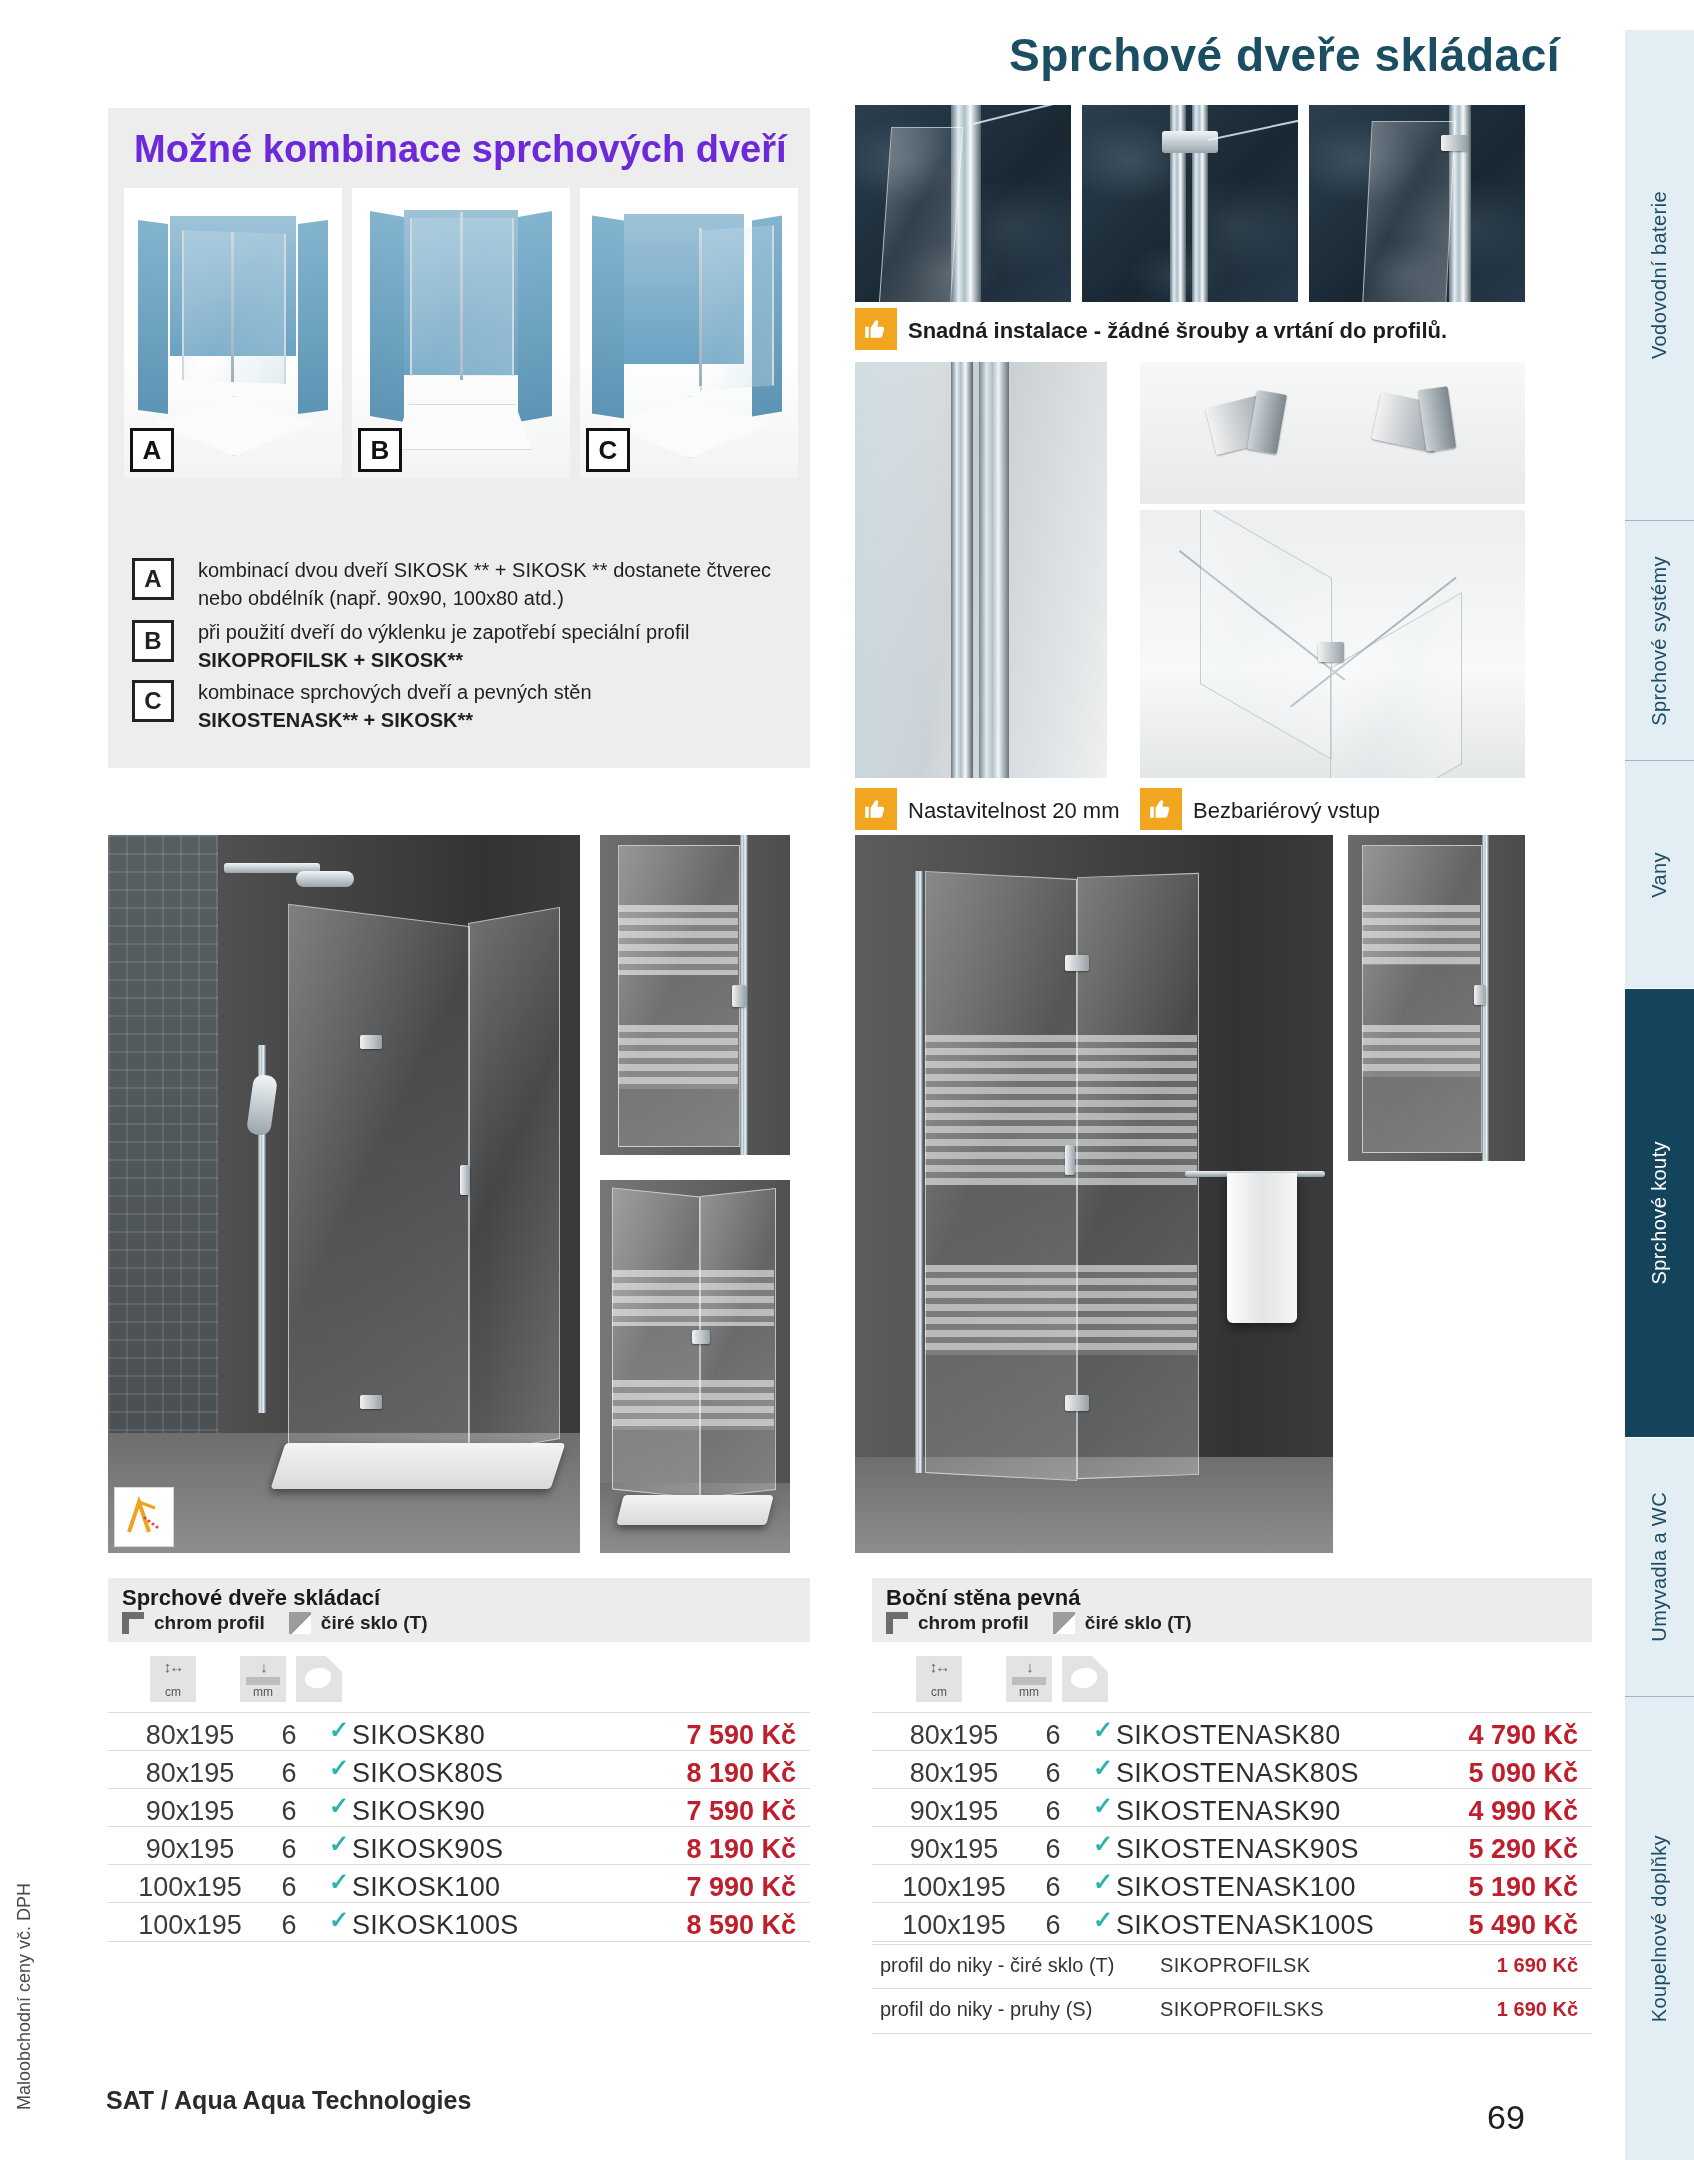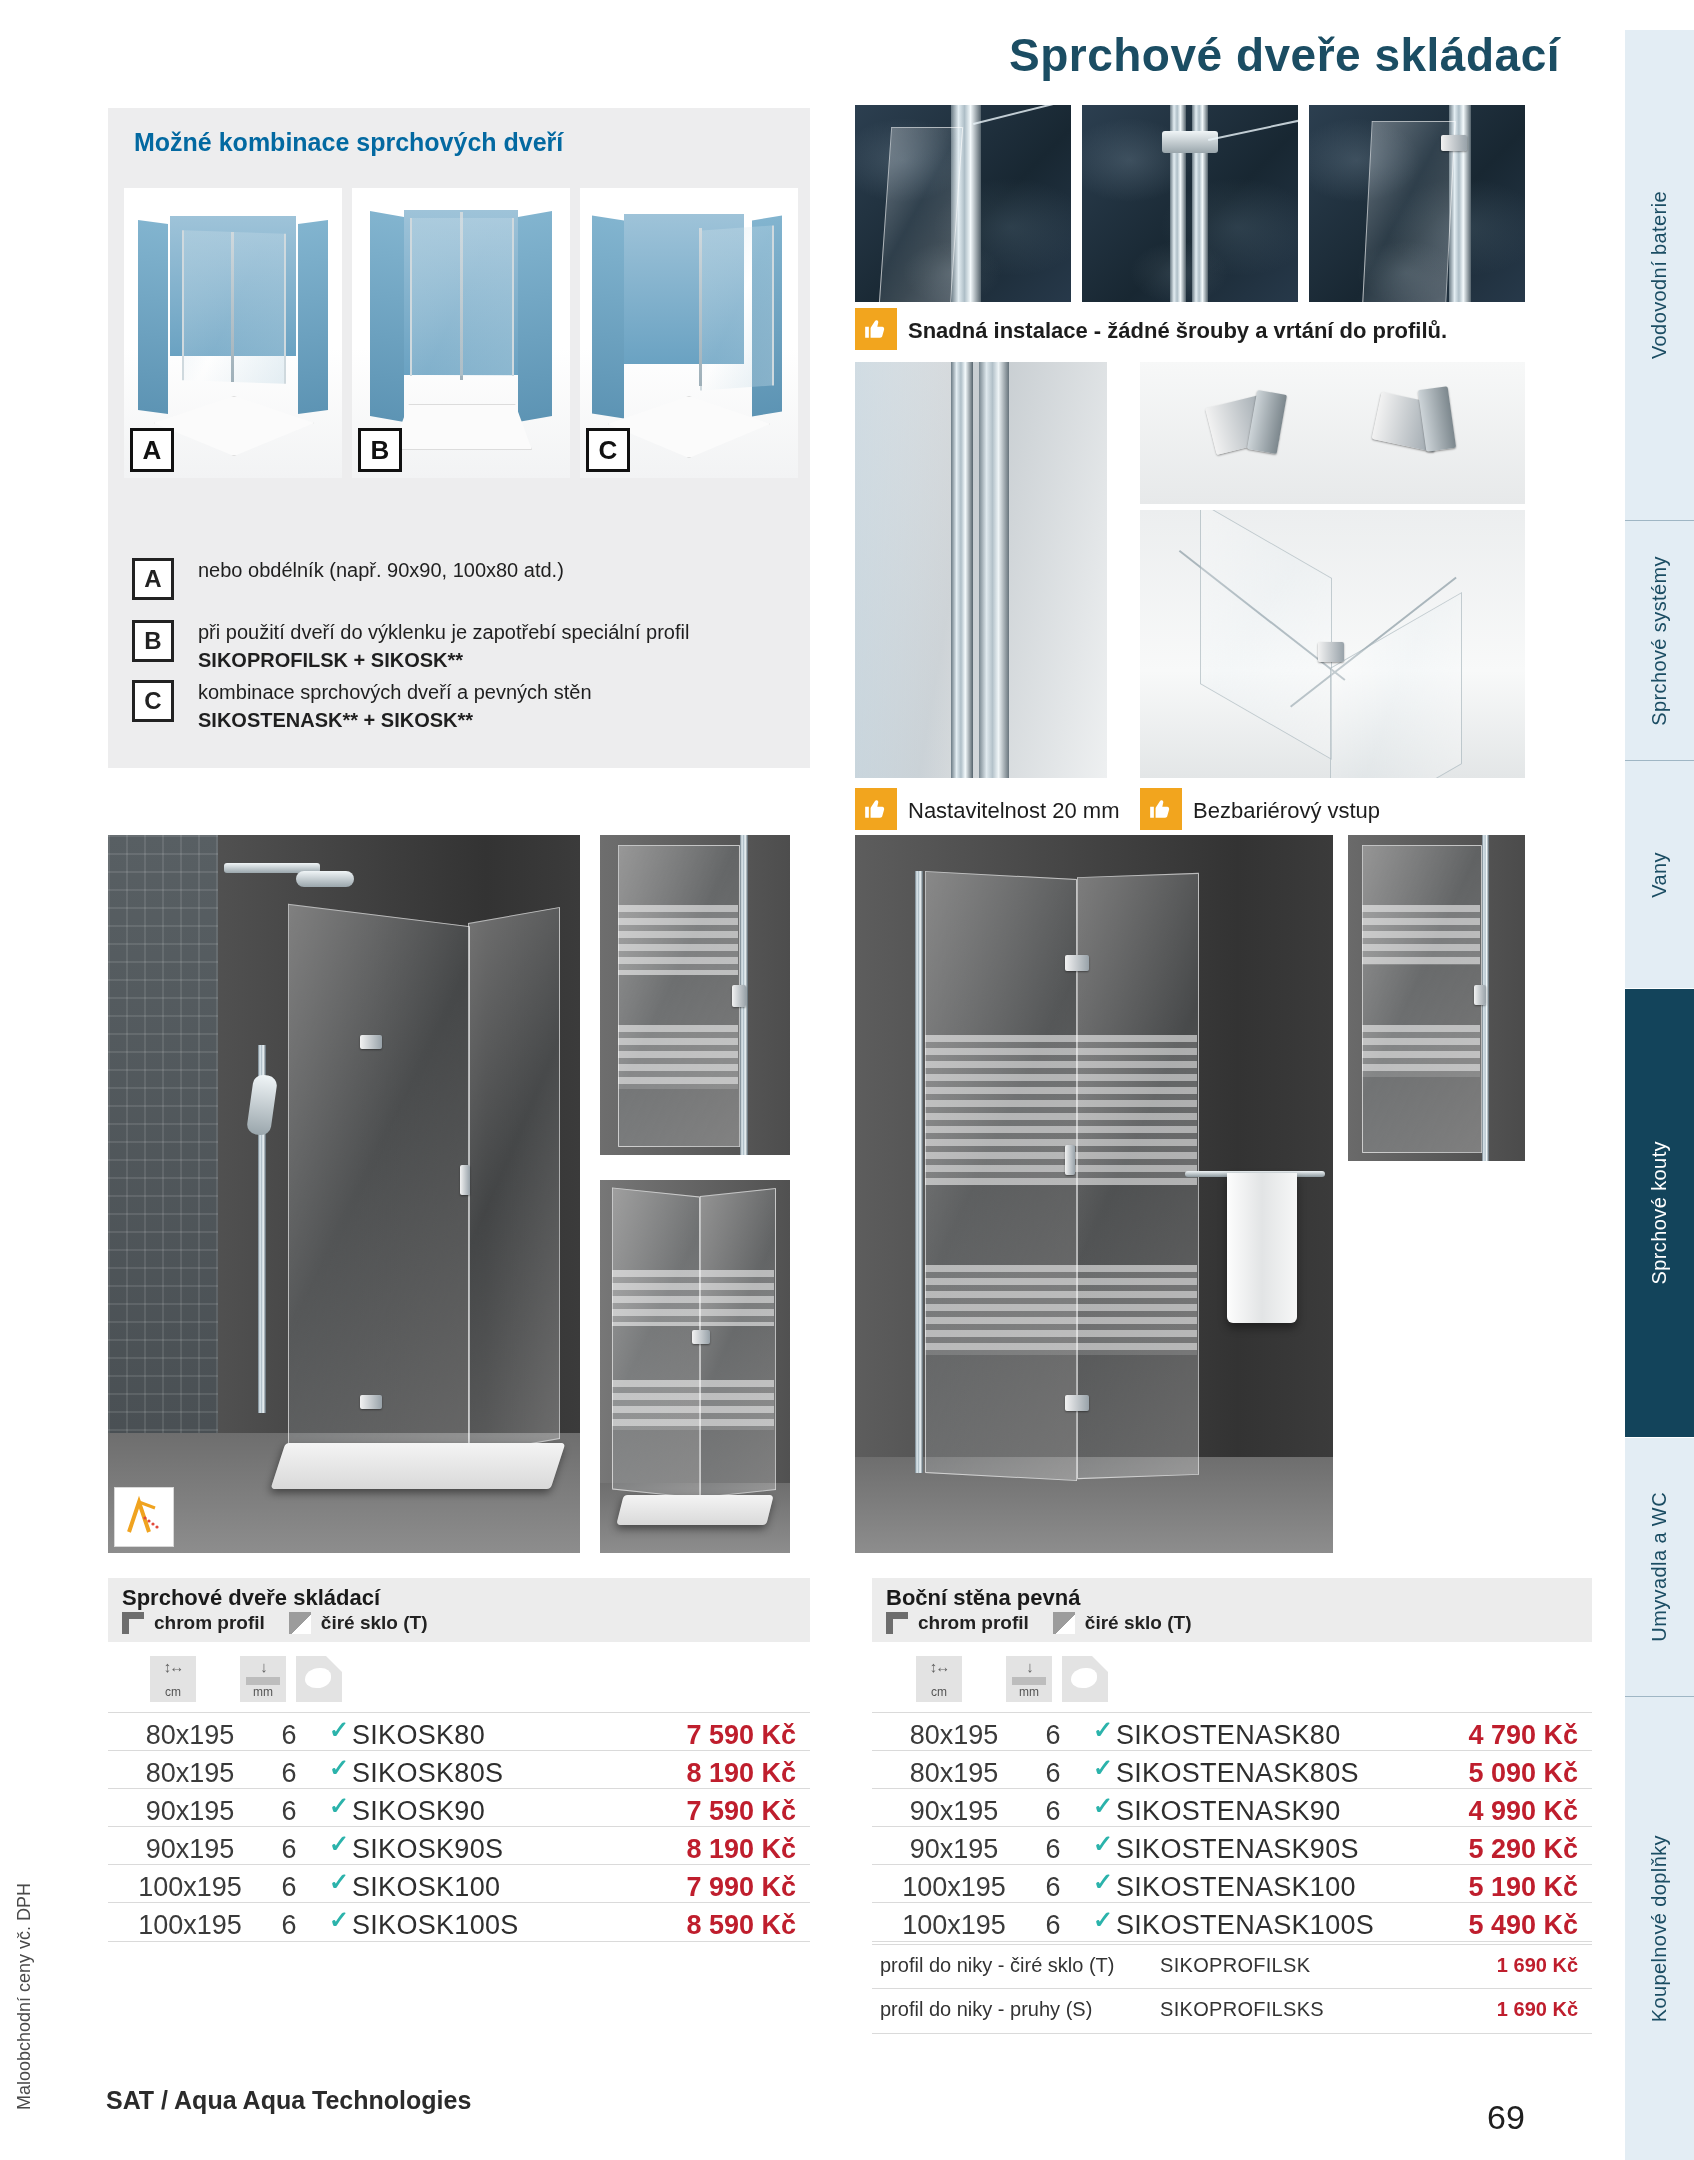--- a/index.html
+++ b/index.html
@@ -6,21 +6,21 @@
   .page{position:relative;width:1694px;height:2160px;background:#ffffff;
         font-family:"Liberation Sans",sans-serif;overflow:hidden;color:#222;}
   .abs{position:absolute;}
 
   
   .main-title{position:absolute;top:28px;right:134px;font-size:46px;font-weight:bold;
               color:#1b4d63;letter-spacing:.5px;}
 
   
   .combo-box{position:absolute;left:108px;top:108px;width:702px;height:660px;background:#ededee;}
-  .combo-title{position:absolute;left:26px;top:20px;font-size:25px;font-weight:bold;color:#0369a1;}
+  .combo-title{position:absolute;left:26px;top:20px;font-size:38px;font-weight:bold;color:#6d28d9;}
   .render{position:absolute;top:80px;width:218px;height:290px;background:linear-gradient(180deg,#ffffff 55%,#f2f3f4);overflow:hidden;}
   .r-wall{position:absolute;background:linear-gradient(180deg,#82b4cf,#5d94b4);}
   .r-back{position:absolute;background:linear-gradient(180deg,#79accab8,#6aa2c2);}
   .r-glass{position:absolute;background:linear-gradient(115deg,rgba(190,215,228,.45),rgba(255,255,255,.15) 50%,rgba(190,215,228,.4));
            border-left:2px solid #cfd9de;border-right:2px solid #cfd9de;}
   .r-bar{position:absolute;width:3px;background:linear-gradient(180deg,#cfd9de,#9fb0b9);}
   .r-tray{position:absolute;background:#fbfbfb;border:1px solid #dcdcdc;box-shadow:0 3px 4px rgba(0,0,0,.12);}
   .abc-tag{position:absolute;left:6px;bottom:6px;width:38px;height:38px;background:#fff;border:3px solid #111;
            display:flex;align-items:center;justify-content:center;font-size:26px;font-weight:bold;color:#111;}
   .legend-row{position:absolute;left:24px;width:660px;}
@@ -137,20 +137,21 @@
       <div class="r-wall" style="right:16px;top:30px;width:30px;height:196px;transform:skewY(-9deg);"></div>
       <div class="r-glass" style="left:120px;top:40px;width:70px;height:160px;transform:skewY(-4deg);"></div>
       <div class="r-bar" style="left:119px;top:40px;height:158px;"></div>
       <div class="r-tray" style="left:28px;bottom:20px;width:160px;height:60px;clip-path:polygon(50% 0,100% 45%,50% 100%,0 45%);"></div>
       <div class="abc-tag">C</div>
     </div>
 
     <div class="legend-row" style="top:450px;">
       <div class="legend-sq">A</div>
       <div class="legend-txt">
+        <div>kombinací dvou dveří SIKOSK ** + SIKOSK ** dostanete čtverec</div>
         <div>nebo obdélník (např. 90x90, 100x80 atd.)</div>
       </div>
     </div>
     <div class="legend-row" style="top:512px;">
       <div class="legend-sq">B</div>
       <div class="legend-txt">
         <div>při použití dveří do výklenku je zapotřebí speciální profil</div>
         <div class="bold">SIKOPROFILSK + SIKOSK**</div>
       </div>
     </div>

